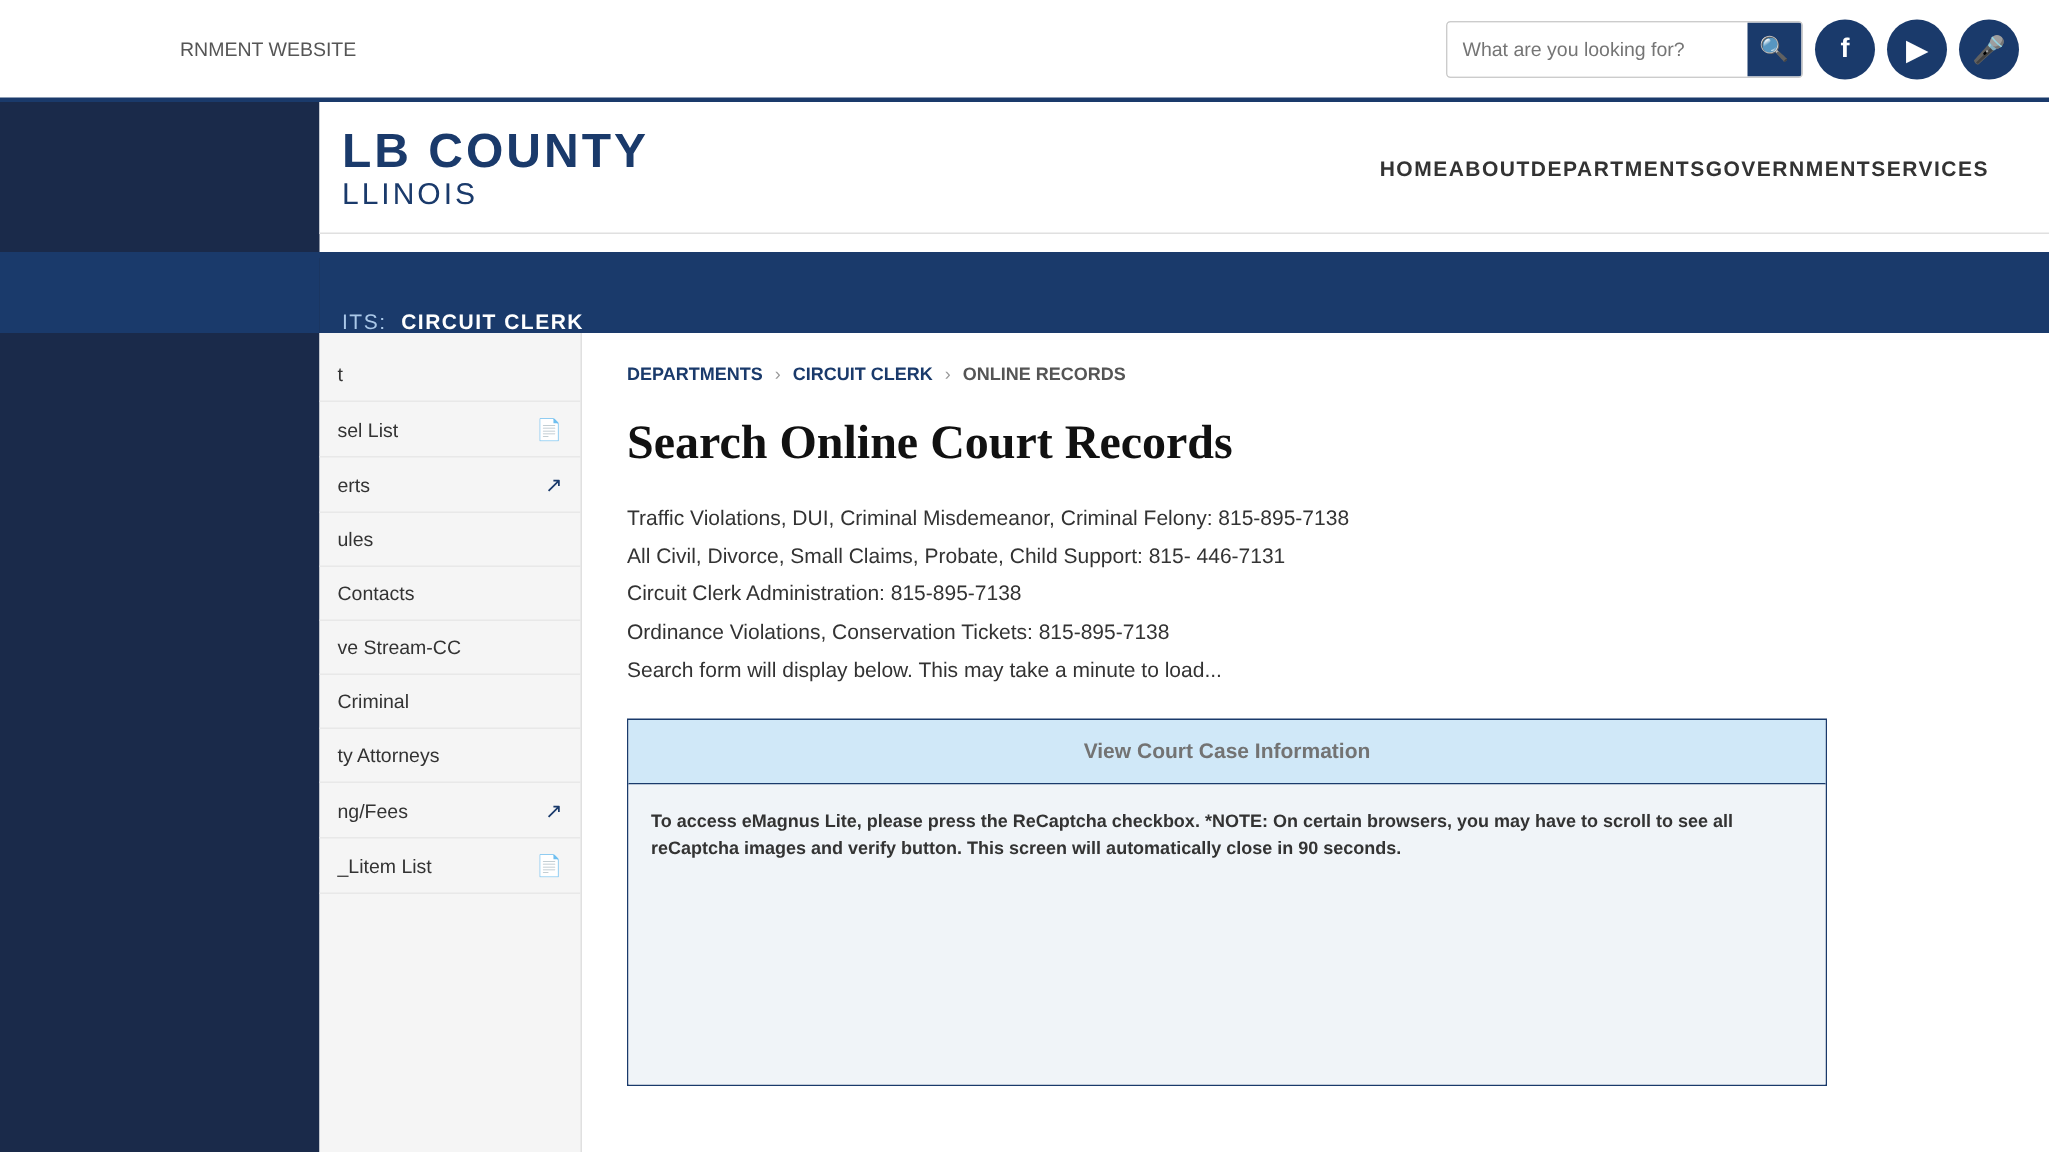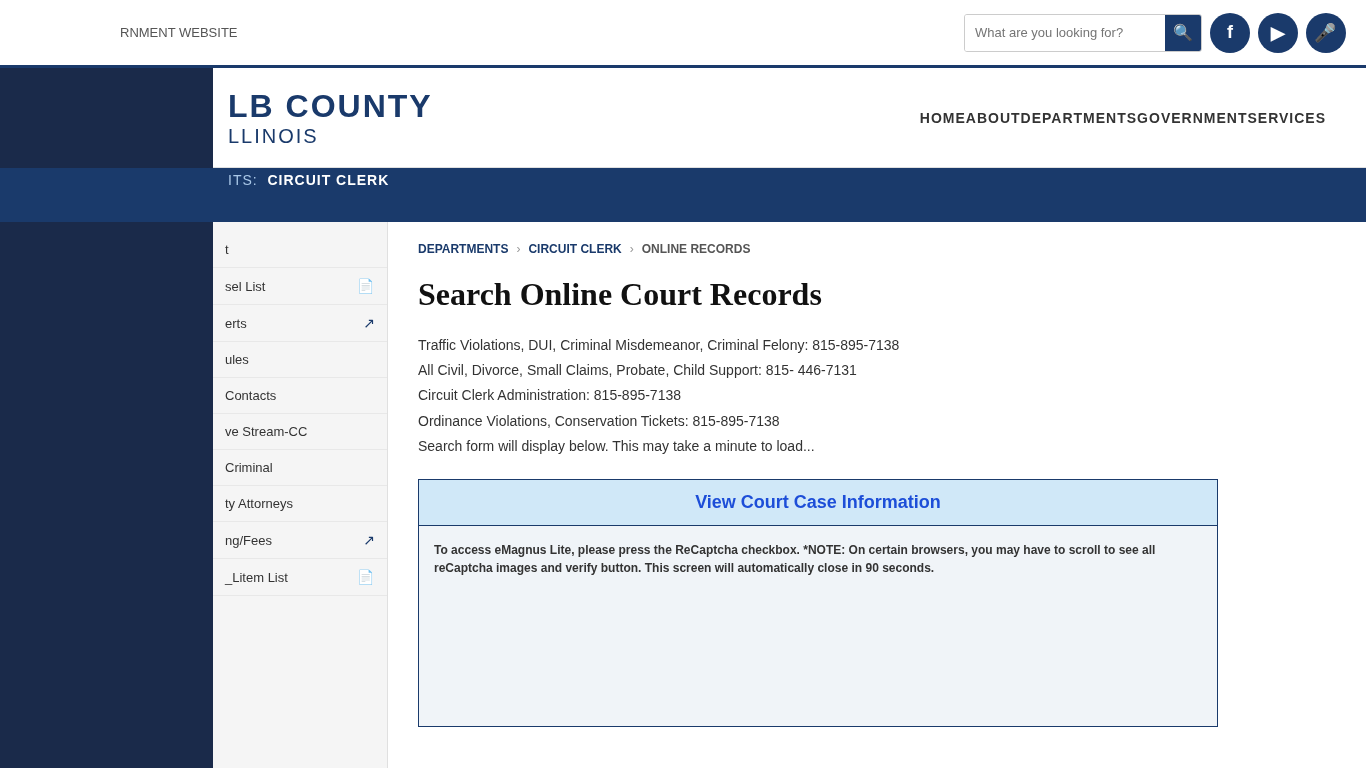--- a/index.html
+++ b/index.html
@@ -75,21 +75,21 @@
     .yt-btn { background: #1a3a6b; }
     .mic-btn { background: #1a3a6b; }
 
     
     .header {
       background: #fff;
       display: flex;
       align-items: center;
       justify-content: space-between;
       padding: 10px 40px 10px 220px;
-      height: 100px;
+      height: 88px;
       border-bottom: 1px solid #e0e0e0;
     }
     .logo-area {
       display: flex;
       flex-direction: column;
     }
     .logo-county {
       font-size: 32px;
       font-weight: bold;
       color: #1a3a6b;
@@ -111,21 +111,21 @@
       text-decoration: none;
       letter-spacing: 1px;
       cursor: pointer;
     }
 
     
     .dept-banner {
       background: #1a3a6b;
       height: 50px;
       display: flex;
-      align-items: flex-start;
+      align-items: flex-end;
       padding: 0 0 0 220px;
     }
     .dept-banner-text {
       color: #aac8e8;
       font-size: 14px;
       letter-spacing: 1px;
     }
     .dept-banner-text strong {
       color: #fff;
       font-weight: bold;
@@ -211,22 +211,22 @@
       background: #fff;
       max-width: 800px;
     }
     .court-case-header {
       background: #d0e8f8;
       padding: 12px;
       text-align: center;
       border-bottom: 1px solid #1a3a6b;
     }
     .court-case-title {
-      color: #1d4ed8;
-      font-size: 18px;
+      color: #737373;
+      font-size: 14px;
       font-weight: bold;
     }
     .court-case-body {
       padding: 15px;
       background: #f0f4f8;
       min-height: 200px;
     }
     .court-case-note {
       font-size: 12px;
       color: #333;

